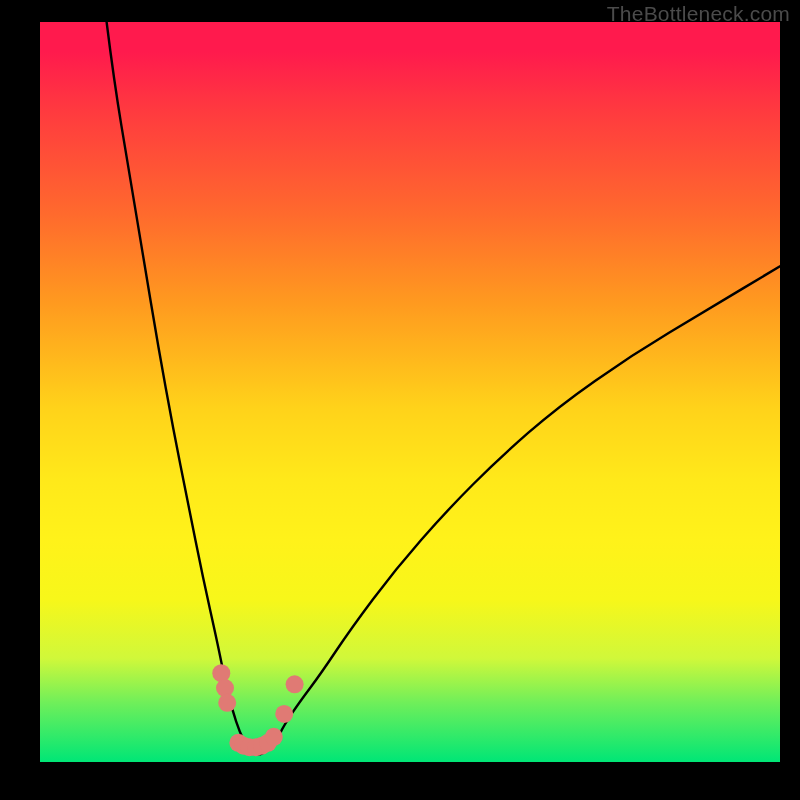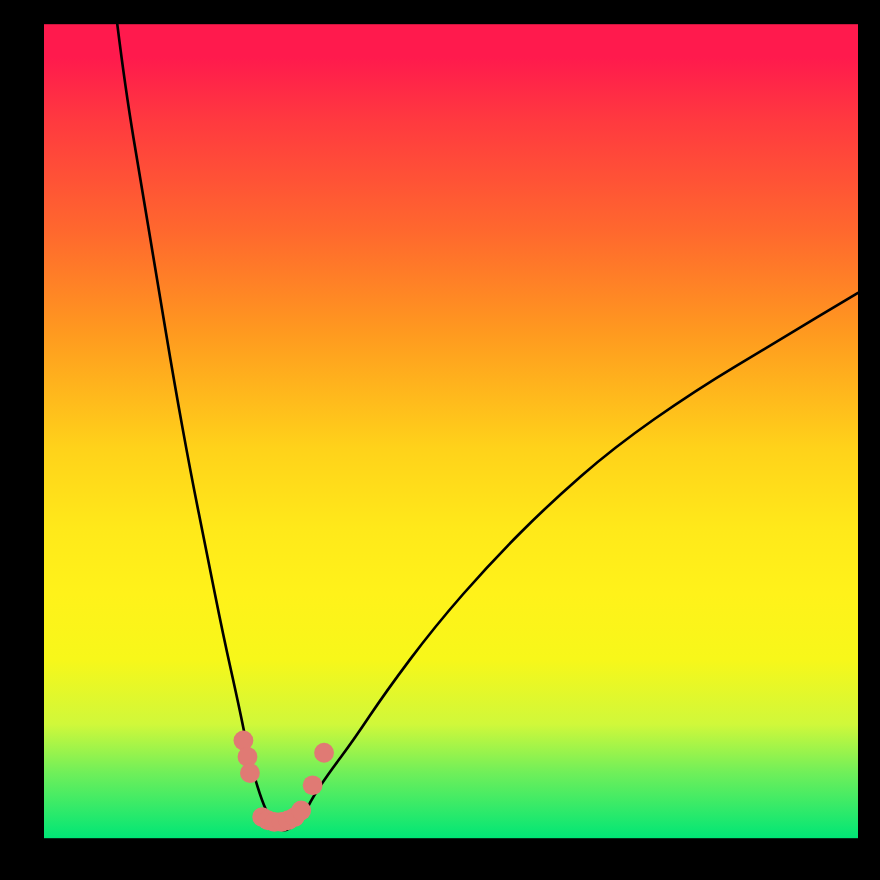--- a/index.html
+++ b/index.html
@@ -56,20 +56,21 @@
     top: 0;
     width: 740px;
     height: 740px;
     overflow: visible;
   }
 </style>
 </head>
 <body>
 
 <div class="frame">
+  <div class="watermark">TheBottleneck.com</div>
   <div class="plot">
     <svg class="curve" viewBox="0 0 740 740">
       <path id="curve-path" fill="none" stroke="#000" stroke-width="2.4" stroke-linecap="round" stroke-linejoin="round" d="M66.6 0.0 Q74.0 59.2 81.4 103.6 Q88.8 148.0 96.2 192.4 Q103.6 236.8 111.0 281.2 Q118.4 325.6 125.8 366.3 Q133.2 407.0 140.6 444.0 Q148.0 481.0 155.4 518.0 Q162.8 555.0 170.2 588.3 Q177.6 621.6 181.3 640.1 Q185.0 658.6 188.7 673.4 Q192.4 688.2 196.1 699.3 Q199.8 710.4 203.5 717.8 Q207.2 725.2 210.9 728.9 Q214.6 732.6 218.3 732.6 Q222.0 732.6 225.7 728.9 Q229.4 725.2 233.1 721.5 Q236.8 717.8 240.5 710.4 Q244.2 703.0 251.6 691.9 Q259.0 680.8 270.1 666.0 Q281.2 651.2 296.0 629.0 Q310.8 606.8 333.0 577.2 Q355.2 547.6 381.1 518.0 Q407.0 488.4 432.9 462.5 Q458.8 436.6 488.4 410.7 Q518.0 384.8 555.0 358.9 Q592.0 333.0 629.0 310.8 Q666.0 288.6 703.0 266.4 L740.0 244.2"></path>
       <g id="marker-group">
           <circle cx="181.3" cy="651.2" r="9" fill="#e07a74"></circle>
           <circle cx="185.0" cy="666.0" r="9" fill="#e07a74"></circle>
           <circle cx="187.2" cy="680.8" r="9" fill="#e07a74"></circle>
           <circle cx="198.3" cy="720.8" r="9" fill="#e07a74"></circle>
           <circle cx="203.5" cy="723.7" r="9" fill="#e07a74"></circle>
           <circle cx="209.4" cy="725.2" r="9" fill="#e07a74"></circle>

